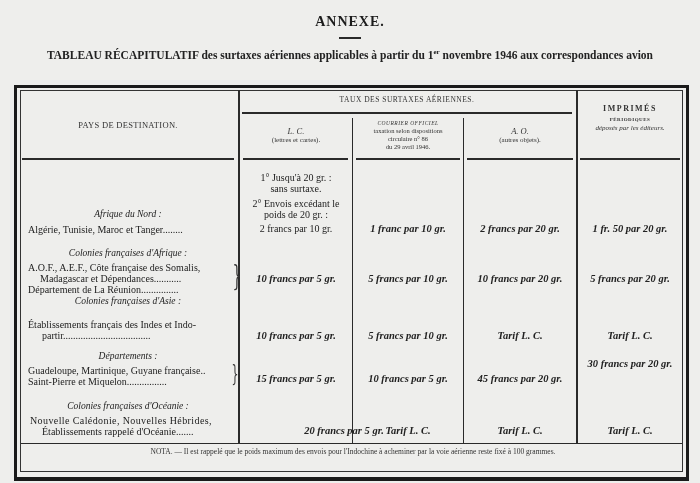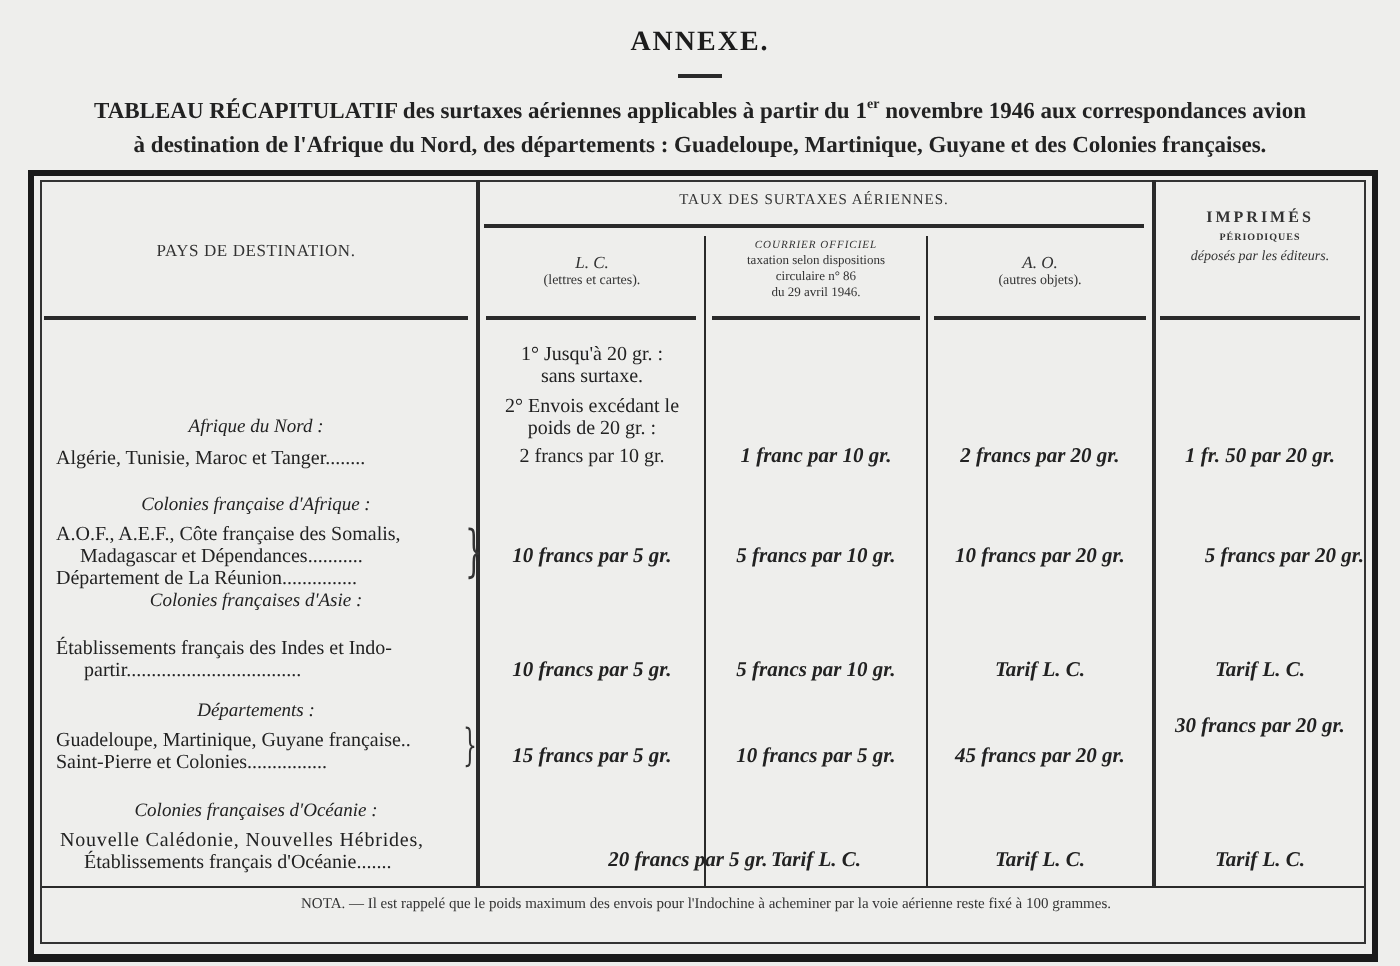--- a/index.html
+++ b/index.html
@@ -78,21 +78,20 @@
   }
 </style>
 </head>
 <body>
 
 <div class="annexe">ANNEXE.</div>
 <div class="rule-small"></div>
 
 <div class="title">
   <span class="caps">TABLEAU RÉCAPITULATIF</span><span> des surtaxes aériennes applicables à partir du 1</span><sup>er</sup><span> novembre 1946 aux correspondances avion</span><br>
-  <span>à destination de l'Afrique du Nord, des départements : Guadeloupe, Martinique, Guyane et des Colonies françaises.</span>
 </div>
 
 <div class="frame-outer"></div>
 <div class="frame-inner"></div>
 
 <div class="vline" style="left:238px; top:90px; width:1.5px; height:353px;"></div>
 <div class="vline" style="left:352px; top:118px; width:1px; height:325px;"></div>
 <div class="vline" style="left:463px; top:118px; width:1px; height:325px;"></div>
 <div class="vline" style="left:576px; top:90px; width:1.5px; height:353px;"></div>
 
@@ -140,55 +139,55 @@
 <div>
   <div class="grp-title" style="left:22px; top:209px; width:212px;">Afrique du Nord :</div>
   <div class="dest" style="left:28px; top:224px;">Algérie, Tunisie, Maroc et Tanger........</div>
   <div class="cell" style="left:240px; top:223px; width:112px; font-style:normal; font-weight:normal; font-size:10px;">2 francs par 10 gr.</div>
   <div class="cell" style="left:353px; top:223px; width:110px;">1 franc par 10 gr.</div>
   <div class="cell" style="left:464px; top:223px; width:112px;">2 francs par 20 gr.</div>
   <div class="cell" style="left:578px; top:223px; width:104px;">1 fr. 50 par 20 gr.</div>
 </div>
 
 <div>
-  <div class="grp-title" style="left:22px; top:248px; width:212px;">Colonies française d'Afrique :</div>
+  <div class="grp-title" style="left:22px; top:248px; width:212px;">Colonies françaises d'Afrique :</div>
   <div class="dest" style="left:28px; top:262px;">A.O.F., A.E.F., Côte française des Somalis,</div>
   <div class="dest" style="left:40px; top:273px;">Madagascar et Dépendances...........</div>
   <div class="dest" style="left:28px; top:284px;">Département de La Réunion...............</div>
   <div class="brace" style="left:228px; top:262px;">}</div>
   <div class="cell" style="left:240px; top:273px; width:112px;">10 francs par 5 gr.</div>
   <div class="cell" style="left:353px; top:273px; width:110px;">5 francs par 10 gr.</div>
   <div class="cell" style="left:464px; top:273px; width:112px;">10 francs par 20 gr.</div>
-  <div class="cell" style="left:578px; top:273px; width:104px;text-align:right;">5 francs par 20 gr.</div>
+  <div class="cell" style="left:578px; top:273px; width:104px;">5 francs par 20 gr.</div>
 </div>
 
 <div>
   <div class="grp-title" style="left:22px; top:296px; width:212px;">Colonies françaises d'Asie :</div>
   <div class="dest" style="left:28px; top:319px;">Établissements français des Indes et Indo-</div>
   <div class="dest" style="left:42px; top:330px;">partir...................................</div>
   <div class="cell" style="left:240px; top:330px; width:112px;">10 francs par 5 gr.</div>
   <div class="cell" style="left:353px; top:330px; width:110px;">5 francs par 10 gr.</div>
   <div class="cell" style="left:464px; top:330px; width:112px;">Tarif L. C.</div>
   <div class="cell" style="left:578px; top:330px; width:104px;">Tarif L. C.</div>
 </div>
 
 <div>
   <div class="grp-title" style="left:22px; top:351px; width:212px;">Départements :</div>
   <div class="dest" style="left:28px; top:365px;">Guadeloupe, Martinique, Guyane française..</div>
-  <div class="dest" style="left:28px; top:376px;">Saint-Pierre et Colonies................</div>
+  <div class="dest" style="left:28px; top:376px;">Saint-Pierre et Miquelon................</div>
   <div class="brace" style="left:228px; top:360px; font-size:22px;">}</div>
   <div class="cell" style="left:240px; top:373px; width:112px;">15 francs par 5 gr.</div>
   <div class="cell" style="left:353px; top:373px; width:110px;">10 francs par 5 gr.</div>
   <div class="cell" style="left:464px; top:373px; width:112px;">45 francs par 20 gr.</div>
   <div class="cell" style="left:578px; top:358px; width:104px;">30 francs par 20 gr.</div>
 </div>
 
 <div>
   <div class="grp-title" style="left:22px; top:401px; width:212px;">Colonies françaises d'Océanie :</div>
   <div class="dest" style="left:30px; top:415px; letter-spacing:0.4px;">Nouvelle Calédonie, Nouvelles Hébrides,</div>
-  <div class="dest" style="left:42px; top:426px;">Établissements français d'Océanie.......</div>
+  <div class="dest" style="left:42px; top:426px;">Établissements rappelé d'Océanie.......</div>
   <div class="cell" style="left:240px; top:425px; width:112px;margin-left:48px;">20 francs par 5 gr.</div>
   <div class="cell" style="left:353px; top:425px; width:110px;">Tarif L. C.</div>
   <div class="cell" style="left:464px; top:425px; width:112px;">Tarif L. C.</div>
   <div class="cell" style="left:578px; top:425px; width:104px;">Tarif L. C.</div>
 </div>
 
 <div class="nota">NOTA. — Il est rappelé que le poids maximum des envois pour l'Indochine à acheminer par la voie aérienne reste fixé à 100 grammes.</div>
 
 </body></html>

